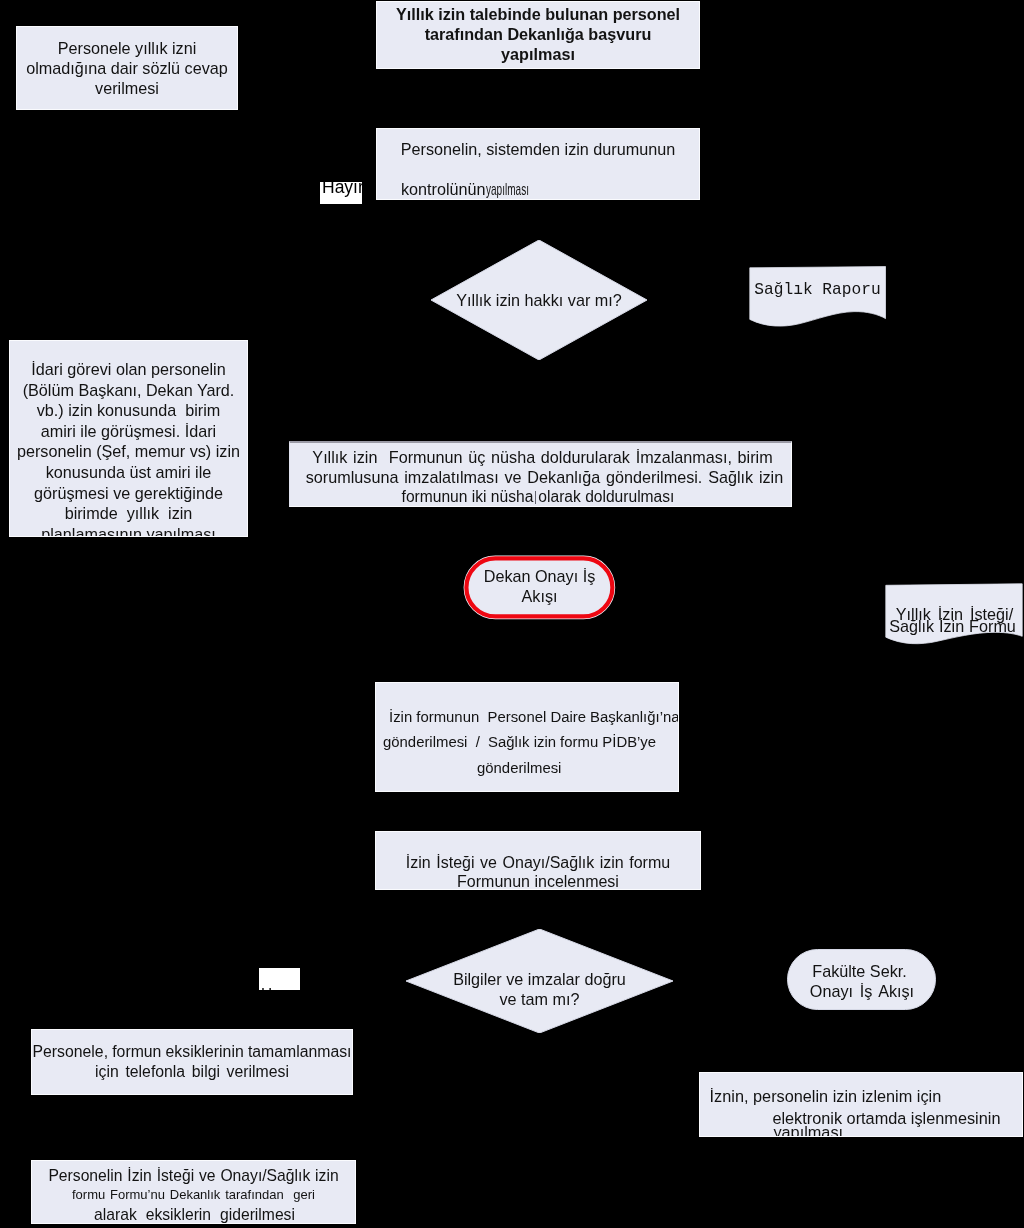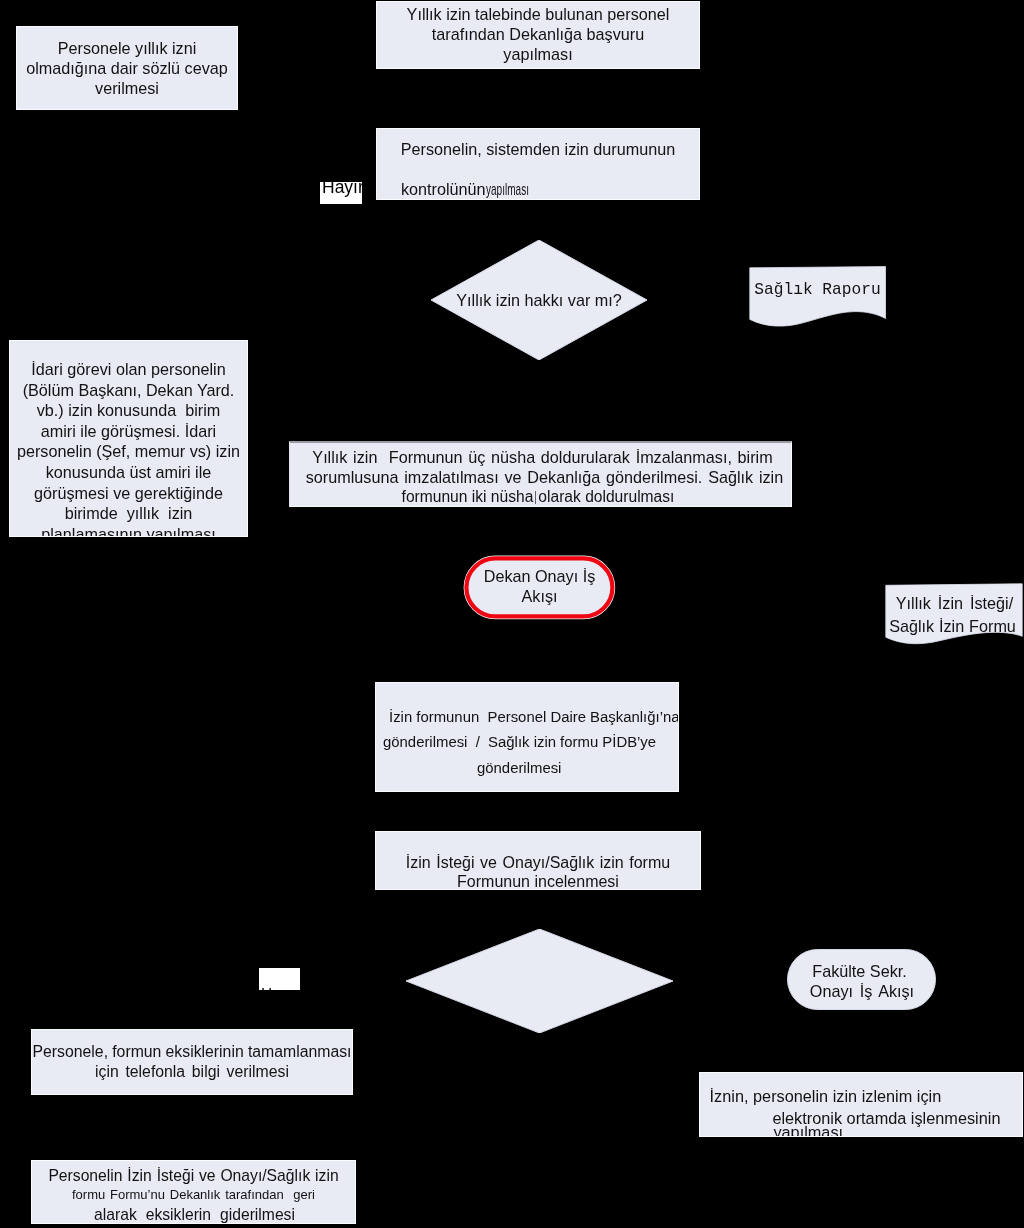--- a/index.html
+++ b/index.html
@@ -30,21 +30,21 @@
 
 <div id="stage">
 
   <div class="node procbox" style="left:16px;top:26px;width:222px;height:84px;">
     <div class="txt" style="top:11px;">Personele yıllık izni
 olmadığına dair sözlü cevap
 verilmesi</div>
   </div>
 
   <div class="node procbox" style="left:376px;top:1px;width:324px;height:68px;">
-    <div class="txt" style="top:2px;">Yıllık izin talebinde bulunan personel
+    <div class="txt" style="top:2px;font-weight:bold;">Yıllık izin talebinde bulunan personel
 tarafından Dekanlığa başvuru
 yapılması</div>
   </div>
 
   <div class="node procbox" style="left:376px;top:128px;width:324px;height:72px;padding-left:28px;">
     <div class="txt" style="top:10px;">Personelin, sistemden izin durumunun</div>
     <div class="txt" style="top:50px;text-align:left;padding-left:24px;white-space:nowrap;"><span>kontrolünün</span><span style="display:inline-block;transform:scaleX(0.62);transform-origin:left center;">yapılması</span></div>
   </div>
 
   <div class="node taglabel" style="left:320px;top:182px;width:42px;height:22px;">
@@ -89,39 +89,41 @@
       <rect x="4.4" y="4.4" width="146" height="58" rx="29" ry="29" fill="#e8eaf4" stroke="#ee0712" stroke-width="4.2"></rect>
     </svg>
     <div class="txt" style="top:12px;">Dekan Onayı İş
 Akışı</div>
   </div>
 
   <div class="node docshape" style="left:885px;top:583px;width:138px;height:62px;">
     <svg width="138" height="62" viewBox="0 0 138 62">
       <path d="M0.8,2.3 L137.2,0.8 L137.2,53.3 C131,51 122,49.3 110,49.3 C89,49.3 69,54.6 51,58.5 C36,61.8 18,62.2 0.8,54.2 Z" fill="#e8eaf4" stroke="#dfe2ee" stroke-width="0.8"></path>
     </svg>
-    <div class="txt" style="top:10px;word-spacing:-1px;left:1px;">Yıllık  İzin  İsteği/</div>
+    <div class="txt" style="top:21px;word-spacing:-1px;left:1px;">Yıllık  İzin  İsteği/</div>
     <div class="txt" style="top:33px;word-spacing:0.4px;left:-3px;">Sağlık İzin Formu</div>
   </div>
 
   <div class="node procbox" style="left:375px;top:682px;width:304px;height:110px;">
     <div class="txt" style="top:24px;text-align:left;left:13px;font-size:14.9px;">İzin formunun  Personel Daire Başkanlığı’na</div>
     <div class="txt" style="top:49px;text-align:left;left:7px;font-size:14.9px;">gönderilmesi  /  Sağlık izin formu PİDB’ye</div>
     <div class="txt" style="top:75px;text-align:left;left:101px;font-size:14.9px;">gönderilmesi</div>
   </div>
 
   <div class="node procbox" style="left:375px;top:831px;width:326px;height:59px;">
     <div class="txt" style="top:21px;font-size:16px;word-spacing:1.1px;">İzin İsteği ve Onayı/Sağlık izin formu</div>
     <div class="txt" style="top:40px;font-size:16px;">Formunun incelenmesi</div>
   </div>
 
   <div class="node diamond" style="left:406px;top:929px;width:267px;height:104px;">
     <svg width="267" height="104" viewBox="0 0 267 104">
       <polygon points="133.5,0 267,52 133.5,104 0,52" fill="#e8eaf4" stroke="#d6d9e6" stroke-width="1"></polygon>
     </svg>
+    <div class="txt" style="top:40px;">Bilgiler ve imzalar doğru
+ve tam mı?</div>
   </div>
 
   <div class="node taglabel" style="left:258.8px;top:968.2px;width:41px;height:21.8px;">
     <div class="node" style="left:0;top:19.5px;width:13.5px;height:2.3px;overflow:hidden;">
       <div class="txt" style="top:-10.1px;left:2.1px;text-align:left;font-size:15.4px;line-height:18px;color:#000;">Hayır</div>
     </div>
   </div>
 
   <div class="node pill" style="left:787px;top:949px;width:149px;height:61px;">
     <svg width="149" height="61" viewBox="0 0 149 61">

